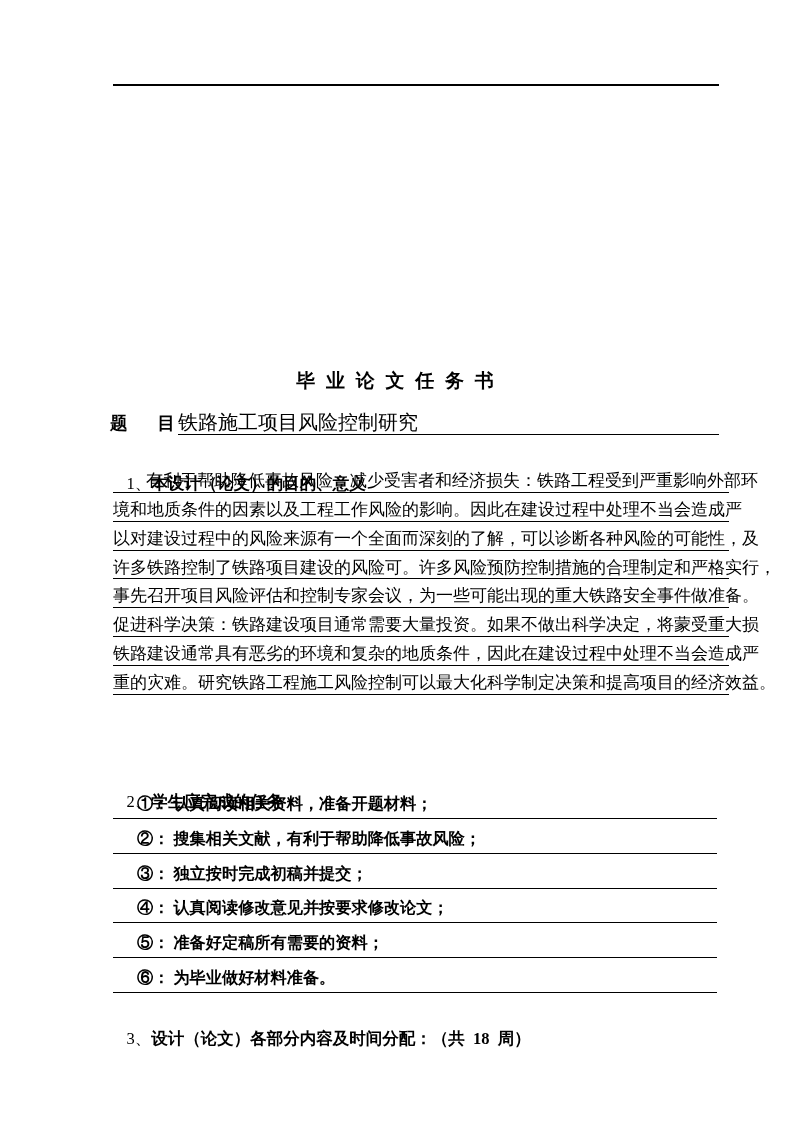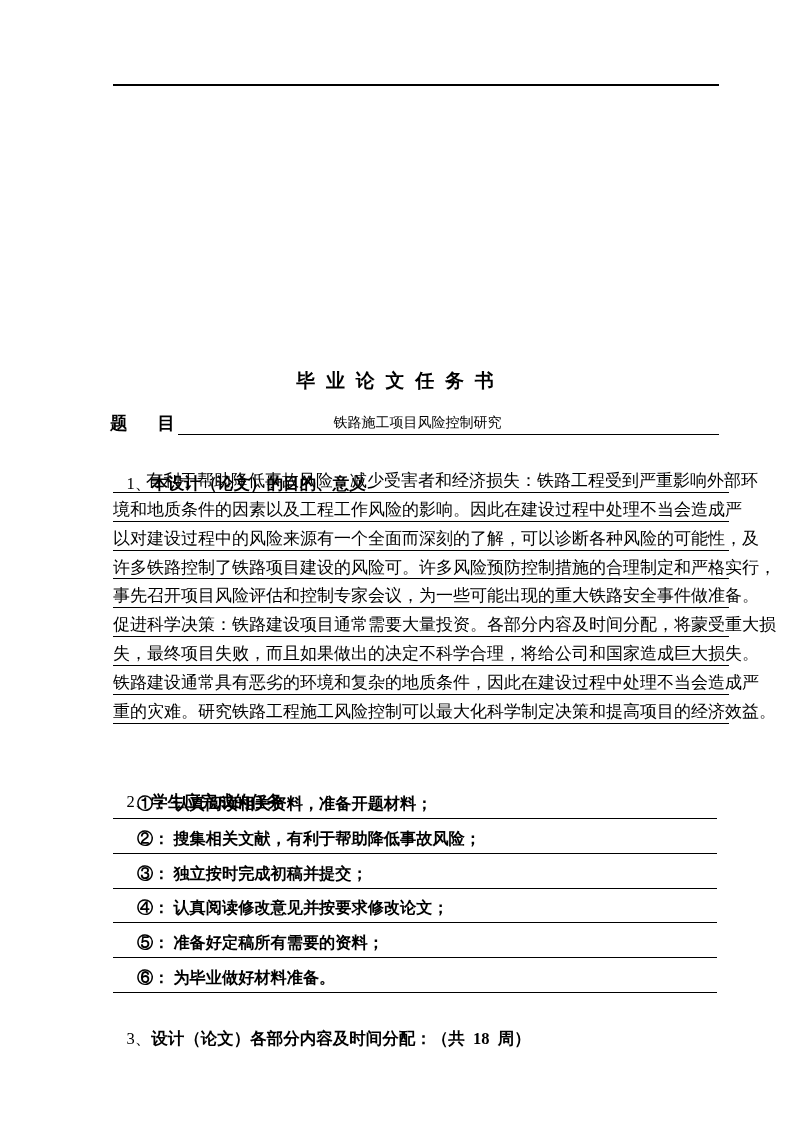--- a/index.html
+++ b/index.html
@@ -19,21 +19,21 @@
     line-height:26px;white-space:pre;
   }
   .topic-row{
     position:absolute;left:110px;top:411px;width:609px;height:24px;
     display:flex;align-items:flex-end;font-size:17.5px;line-height:24px;
   }
   .topic-label{font-weight:bold;}
   .topic-label2{margin-left:30px;}
   .topic-line{
     flex:1;margin-left:3px;border-bottom:1.6px solid #000;
-    text-align:center;padding-right:62px;font-size:14px;line-height:23px;
+    padding-right:62px;font-size:20px;line-height:23px;
     white-space:nowrap;box-sizing:border-box;height:24px;
   }
   .heading{
     position:absolute;left:110px;font-size:16.5px;line-height:21px;white-space:pre;
   }
   .heading .h-num{font-weight:normal;}
   .heading .h-text{font-weight:bold;}
   .h1{top:452px;}
   .h2{top:770px;}
   .h3{top:1007px;}
@@ -69,22 +69,21 @@
   <div class="heading h1">
     <span class="h-num">1、</span><span class="h-text">本设计（论文）的目的、意义</span>
   </div>
 
   <div class="paragraph">
     <div class="para-line indent">有利于帮助降低事故风险，减少受害者和经济损失：铁路工程受到严重影响外部环</div>
     <div class="para-line">境和地质条件的因素以及工程工作风险的影响。因此在建设过程中处理不当会造成严</div>
     <div class="para-line">以对建设过程中的风险来源有一个全面而深刻的了解，可以诊断各种风险的可能性，及</div>
     <div class="para-line">许多铁路控制了铁路项目建设的风险可。许多风险预防控制措施的合理制定和严格实行，</div>
     <div class="para-line">事先召开项目风险评估和控制专家会议，为一些可能出现的重大铁路安全事件做准备。</div>
-    <div class="para-line">促进科学决策：铁路建设项目通常需要大量投资。各部分内容及时间分配，将蒙受重大损</div>
-    <div class="para-line">失，最终项目失败，而且如果做出的决定不科学合理，将给公司和国家造成巨大损失。</div>
+    <div class="para-line">促进科学决策：铁路建设项目通常需要大量投资。如果不做出科学决定，将蒙受重大损</div>
     <div class="para-line">铁路建设通常具有恶劣的环境和复杂的地质条件，因此在建设过程中处理不当会造成严</div>
     <div class="para-line">重的灾难。研究铁路工程施工风险控制可以最大化科学制定决策和提高项目的经济效益。</div>
   </div>
 
   <div class="heading h2">
     <span class="h-num">2、</span><span class="h-text">学生应完成的任务</span>
   </div>
 
   <div class="tasks">
     <div class="task-line">①： 认真阅读相关资料，准备开题材料；</div>

